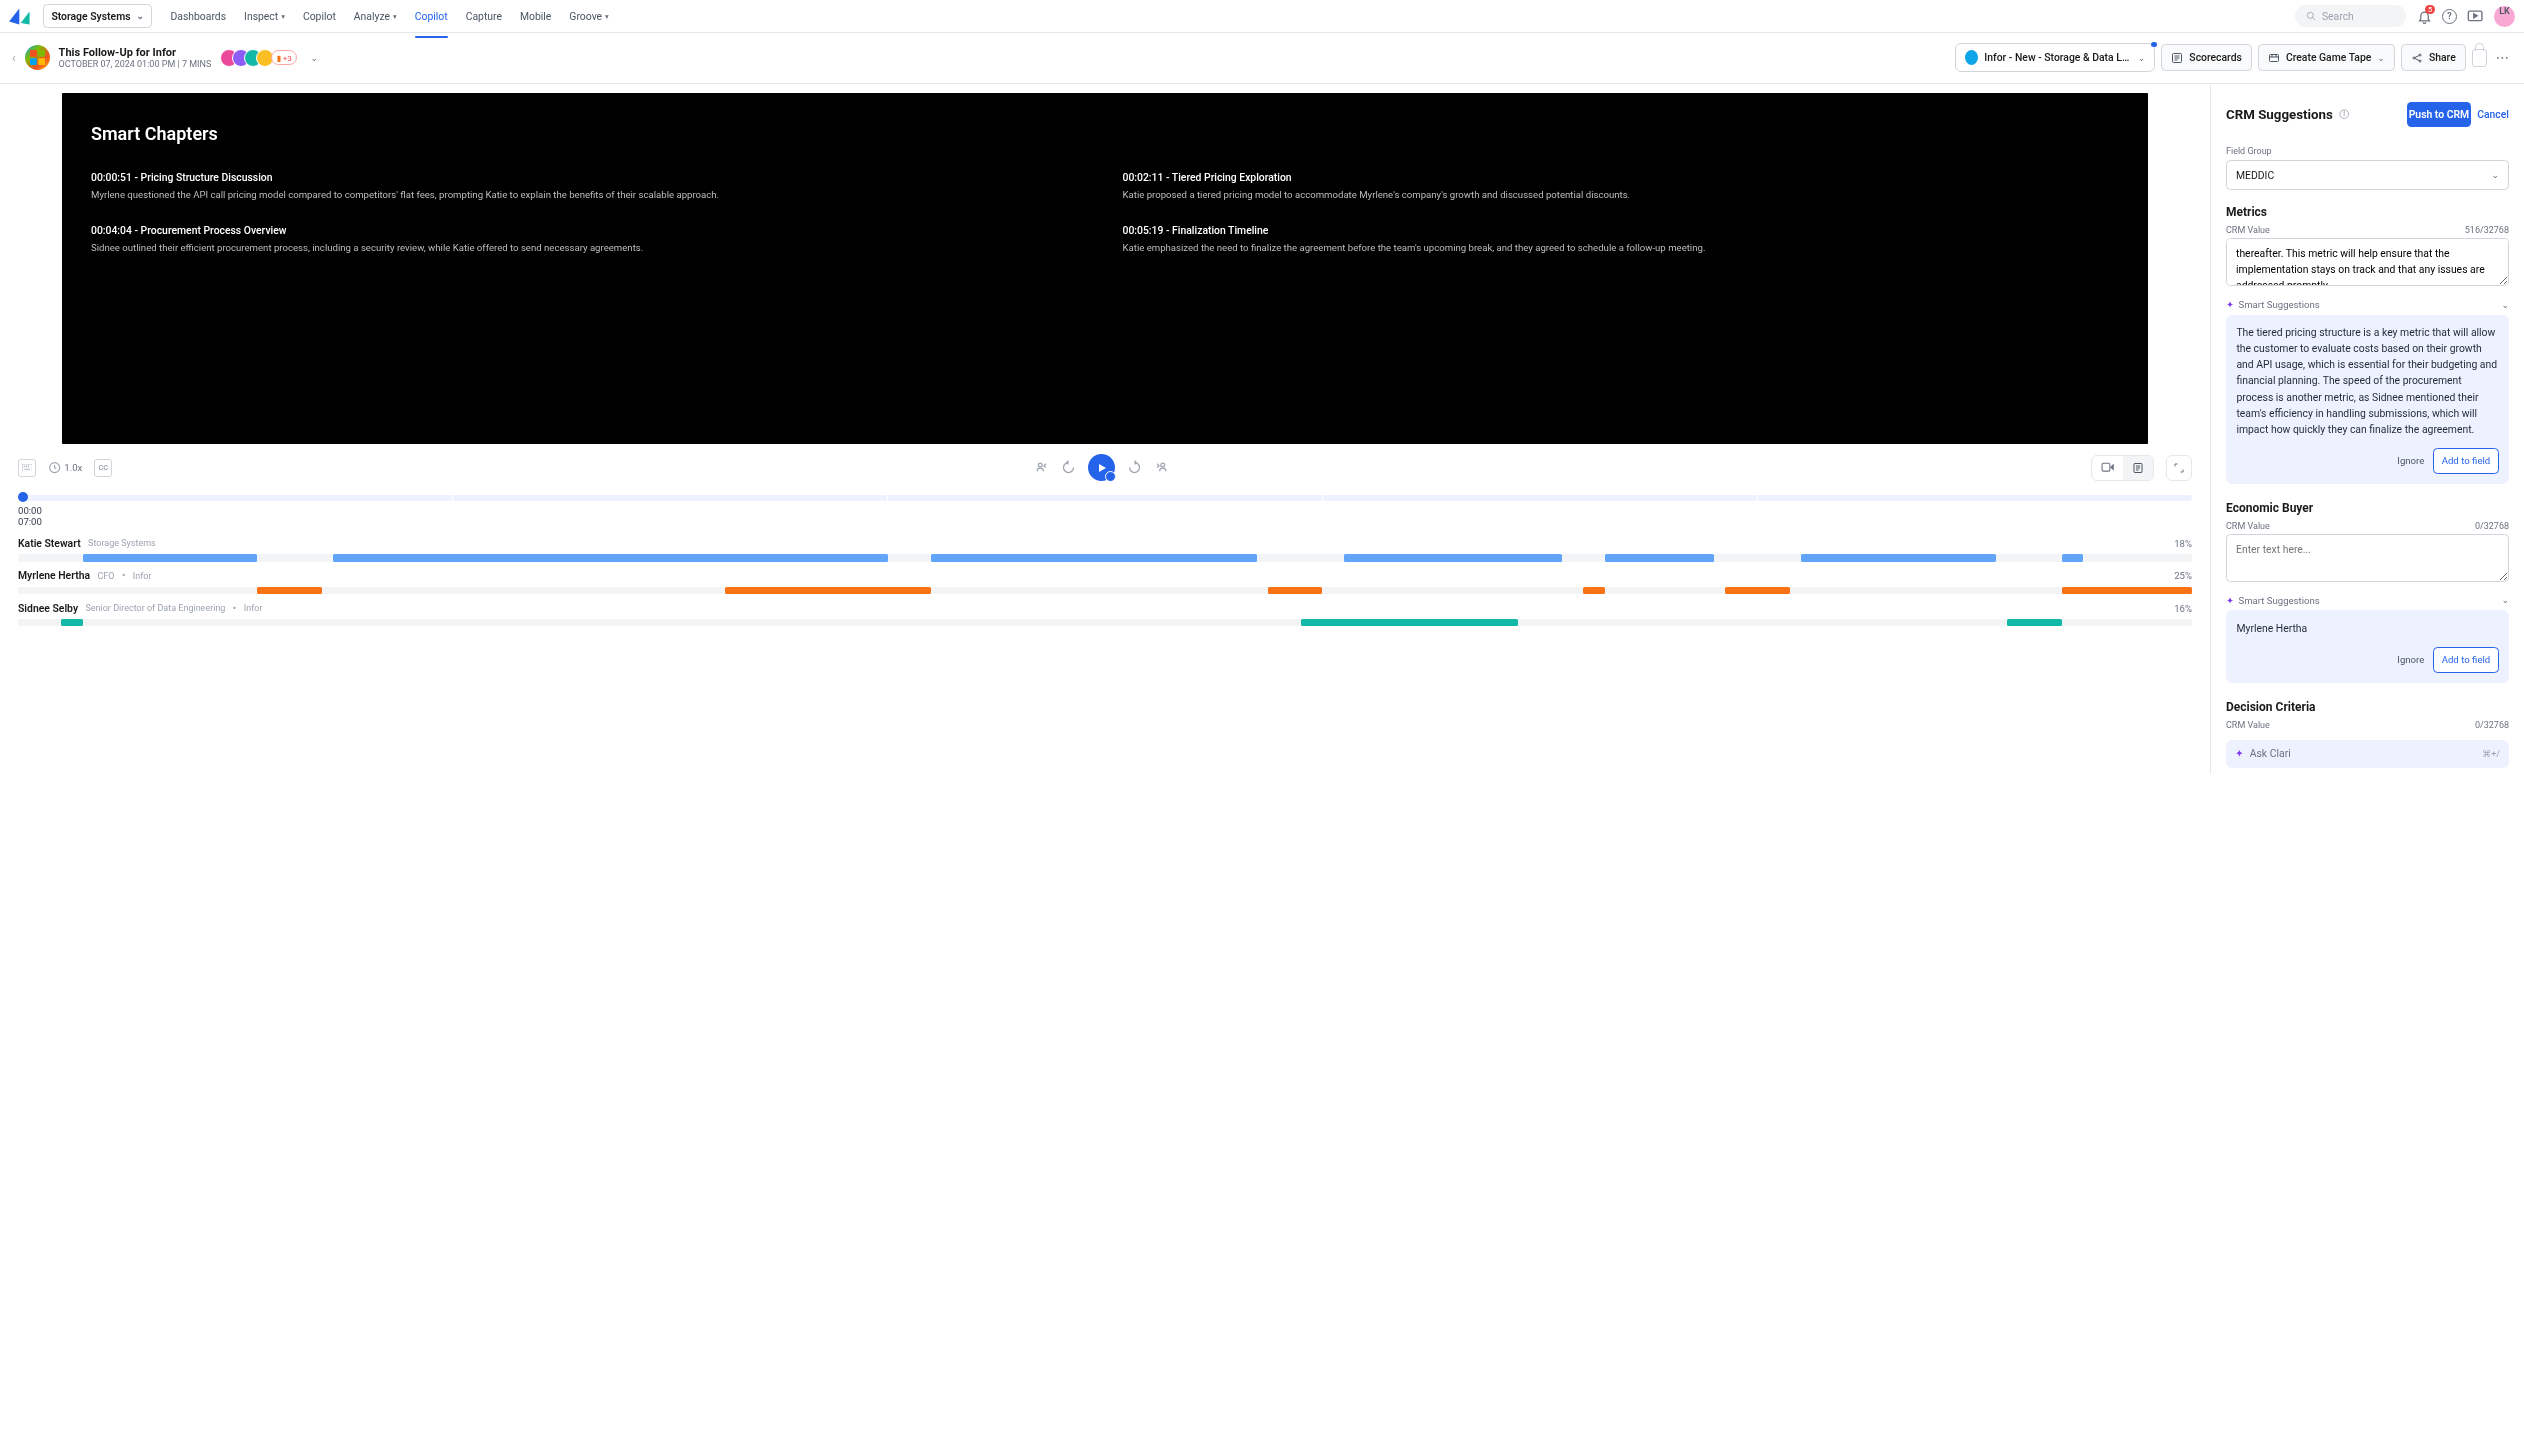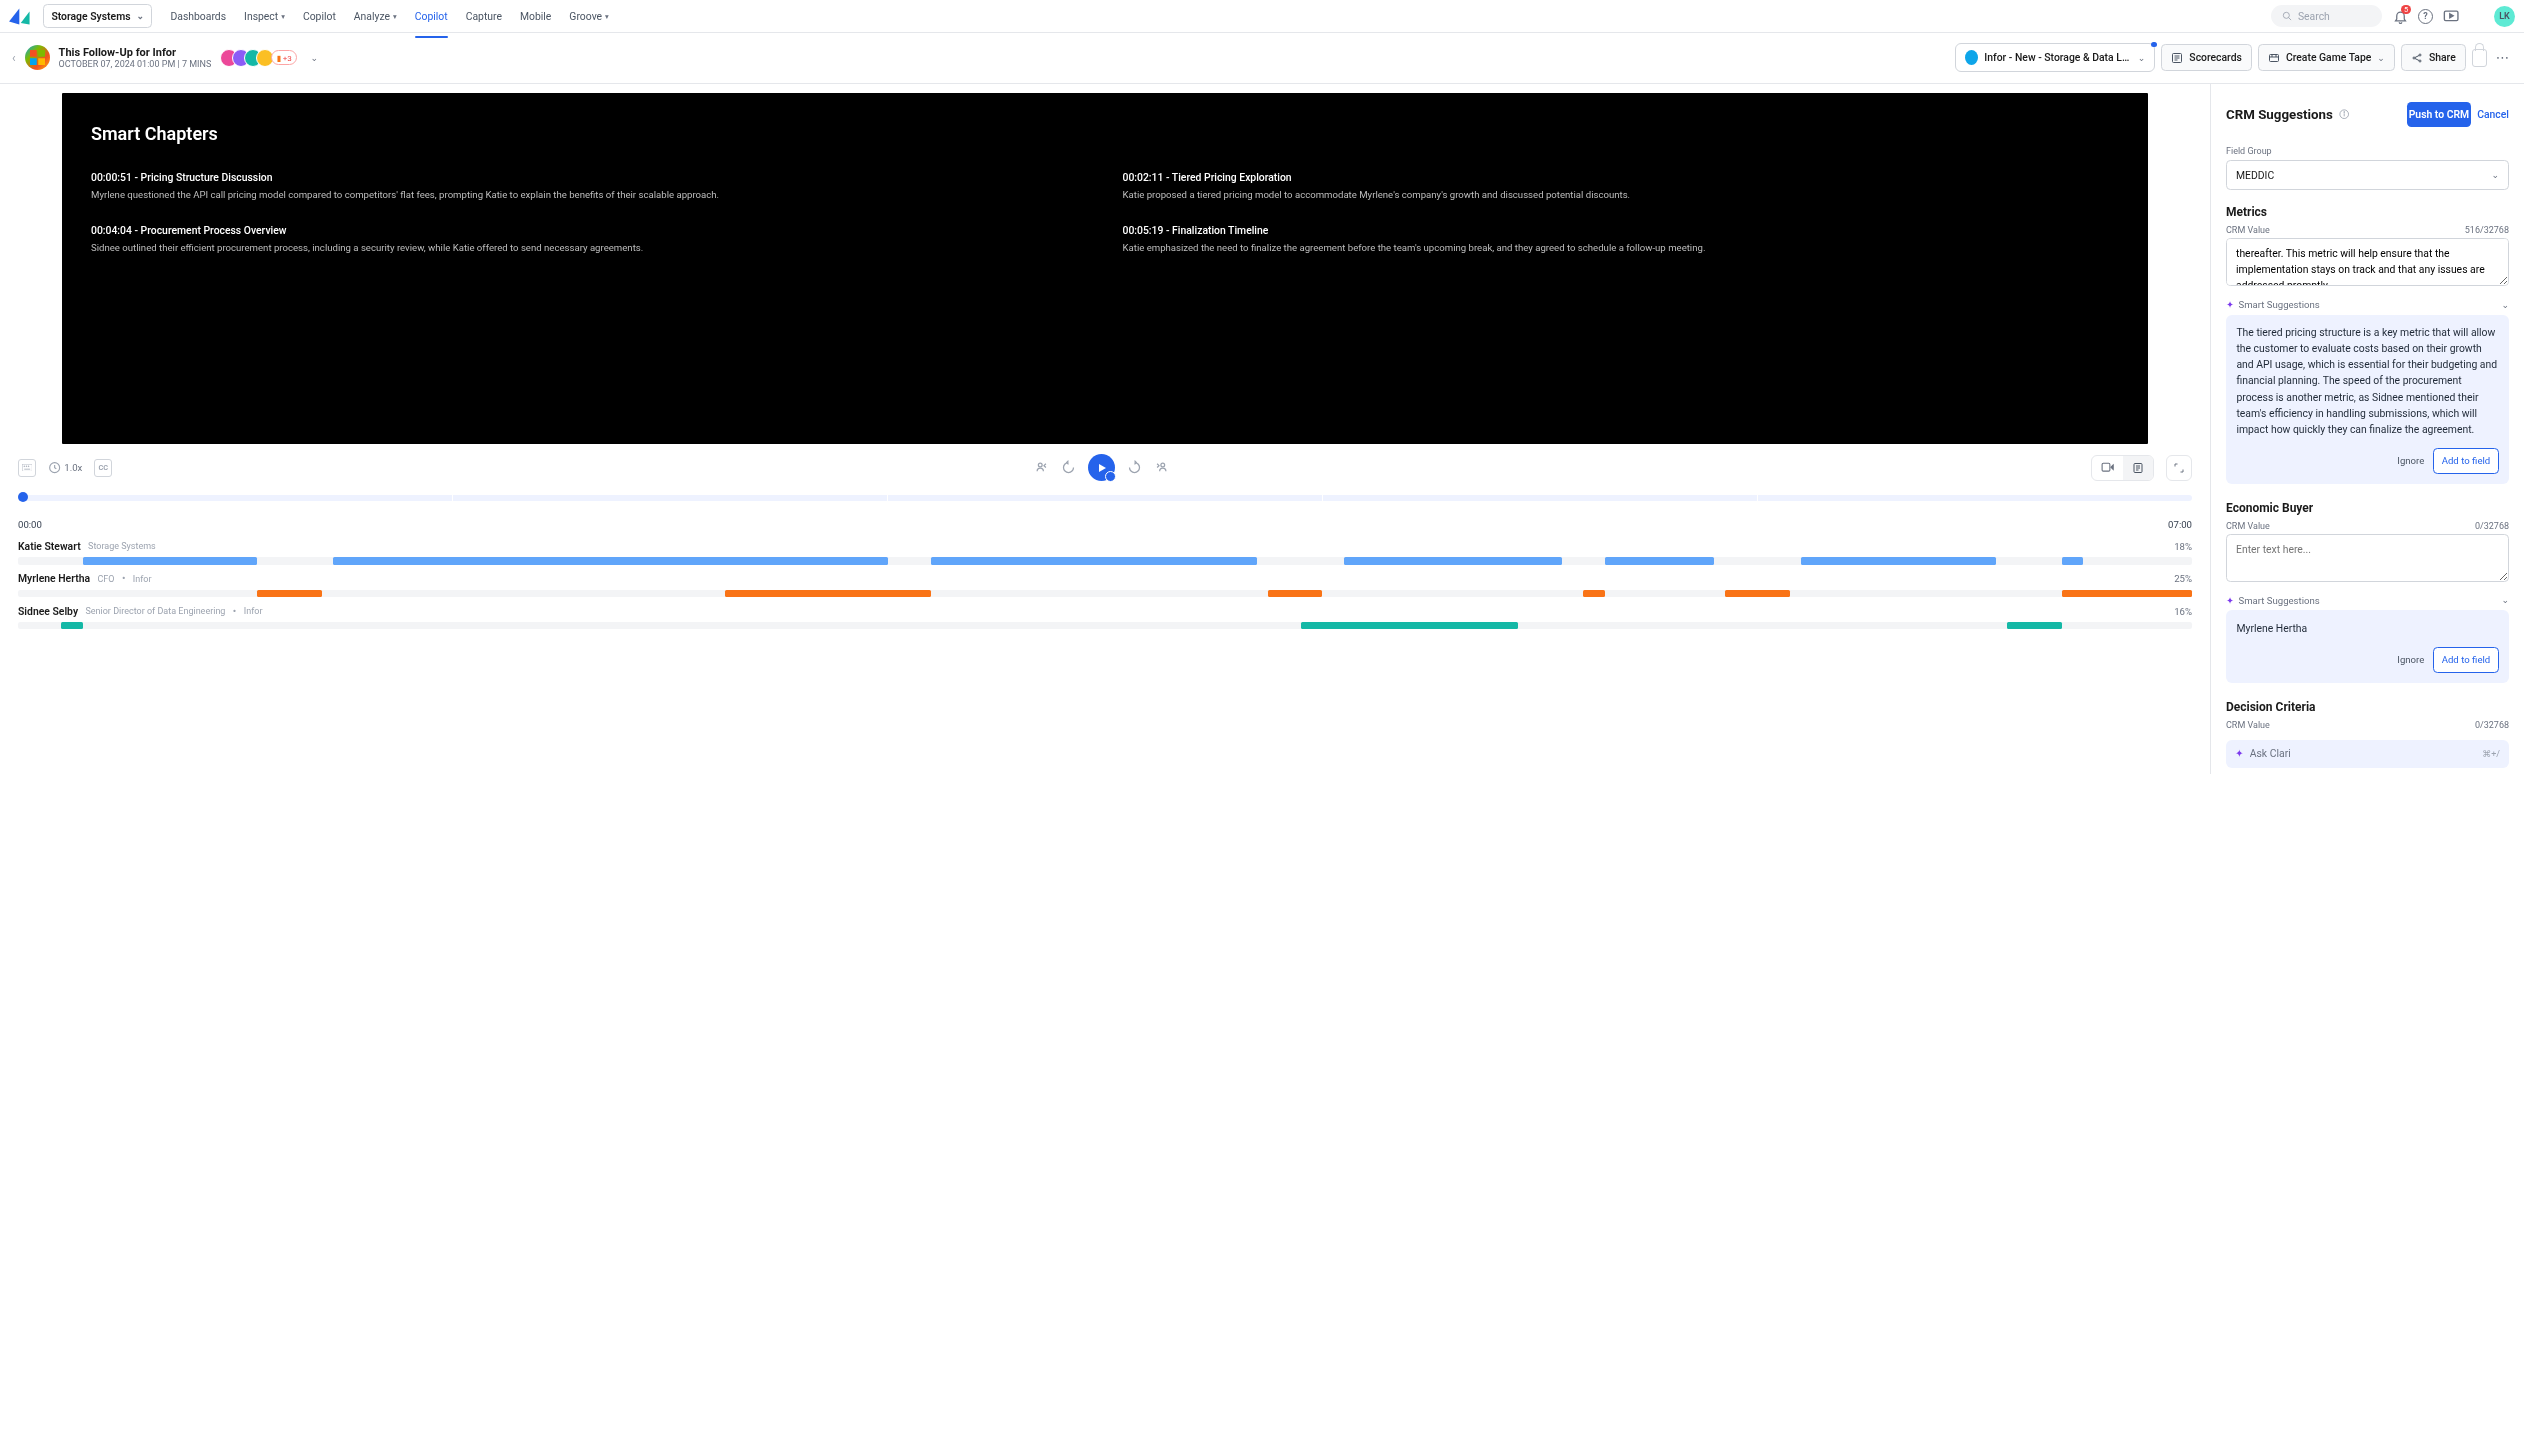--- a/index.html
+++ b/index.html
@@ -7,21 +7,21 @@
 .topbar { display: flex; align-items: center; height: 33px; border-bottom: 0.7px solid #e5e7eb; padding: 0 9px; gap: 9px; }
 .logo { width: 25px; height: 19px; }
 .workspace-select { display: flex; align-items: center; gap: 6px; border: 0.7px solid #d1d5db; border-radius: 4.4px; padding: 4.4px 7.4px; font-weight: 600; cursor: pointer; }
 .nav-tabs { display: flex; gap: 18px; margin-left: 9px; align-items: center; }
 .nav-tab { padding: 9px 0; color: #4b5563; cursor: pointer; position: relative; display: flex; align-items: center; gap: 3px;}
 .nav-tab.active { color: #2563eb; }
 .nav-tab.active::after { content: ""; position: absolute; bottom: -6.7px; left: 0; right: 0; height: 2.2px; background: #2563eb; border-radius: 1.5px;}
 .topbar-right { margin-left: auto; display: flex; align-items: center; gap: 10.4px; }
 .search-top { display: flex; align-items: center; gap: 6px; background: #f3f4f6; border-radius: 15px; padding: 4.4px 10.4px; width: 111px; color: #9ca3af; }
 .icon-circle { width: 15px; height: 15px; border-radius: 50%; border: 1.5px solid #6b7280; display:flex;align-items:center;justify-content:center;font-size:9px;color:#6b7280;font-weight:700;}
-.avatar-lk { width: 21px; height: 21px; border-radius: 50%; background: #5eead4; display:flex;align-items:center;justify-content:center;font-size:9px;font-weight:600;color:#4b5563;margin-left:24px;}
+.avatar-lk { width: 21px; height: 21px; border-radius: 50%; background: #f9a8d4; display:flex;align-items:flex-start;justify-content:center;font-size:9px;font-weight:600;color:#4b5563;}
 .badge-count { position: absolute; top:-3.7px;right:-3.7px;background:#ef4444;color:#fff;font-size:7.4px;border-radius:6px;padding:0 3px;min-width:10.4px;text-align:center;}
 .bell-wrap {position:relative;}
 
 .subbar { display:flex; align-items:center; padding: 10.4px 12px; gap: 9px; border-bottom:0.7px solid #e5e7eb;}
 .back-chev {color:#9ca3af;cursor:pointer;font-size:12px;}
 .meeting-logo {width:25px;height:25px;border-radius:50%;background:linear-gradient(135deg,#00a4ef,#7fba00,#f25022,#ffb900);display:flex;align-items:center;justify-content:center;}
 .meeting-title {font-weight:700;font-size:11px;}
 .meeting-meta {font-size:9px;color:#6b7280;}
 .attendee-stack {display:flex;margin-left:6px;}
 .att-av {width:18px;height:18px;border-radius:50%;border:1.5px solid #fff;margin-left:-6px;background:#fbbf24;}
@@ -55,21 +55,21 @@
 .play-tri{width:0;height:0;border-left:7.4px solid #fff;border-top:4.4px solid transparent;border-bottom:4.4px solid transparent;margin-left:2.2px;}
 .view-toggle{display:flex;border:0.7px solid #e5e7eb;border-radius:6px;overflow:hidden;margin-left:auto;}
 .vt-opt{padding:6px 9px;cursor:pointer;color:#6b7280;}
 .vt-opt.active{background:#f3f4f6;}
 .expand-ico{border:0.7px solid #e5e7eb;border-radius:6px;padding:6px;color:#6b7280;cursor:pointer;}
 
 .timeline{position:relative;height:6px;background:#eef2ff;border-radius:3px;margin-top:3px;}
 .timeline-markers{position:absolute;inset:0;display:flex;}
 .tl-seg{flex:1;border-right:0.7px solid #fff;}
 .playhead{position:absolute;left:0;top:-3px;width:10.4px;height:10.4px;border-radius:50%;background:#2563eb;}
-.time-labels{display:flex;justify-content:space-between;font-size:9.6px;color:#374151;margin-top:18px;}
+.time-labels{display:flex;justify-content:space-between;font-size:9.6px;color:#374151;margin-top:4px;flex-direction:column;}
 
 .speakers{margin-top:7.4px;}
 .sp-row{display:flex;align-items:center;gap:7.4px;padding:3px 0;}
 .sp-name{font-weight:600;font-size:10.4px;}
 .sp-role{font-size:9px;color:#9ca3af;}
 .sp-dot{color:#9ca3af;}
 .sp-pct{margin-left:auto;font-size:9.6px;color:#6b7280;}
 .sp-bar{height:7.4px;background:#f3f4f6;border-radius:2.2px;position:relative;margin-top:1.5px;margin-bottom:4.4px;}
 .seg{position:absolute;top:0;bottom:0;border-radius:1.5px;}
 .seg.blue{background:#60a5fa;}

